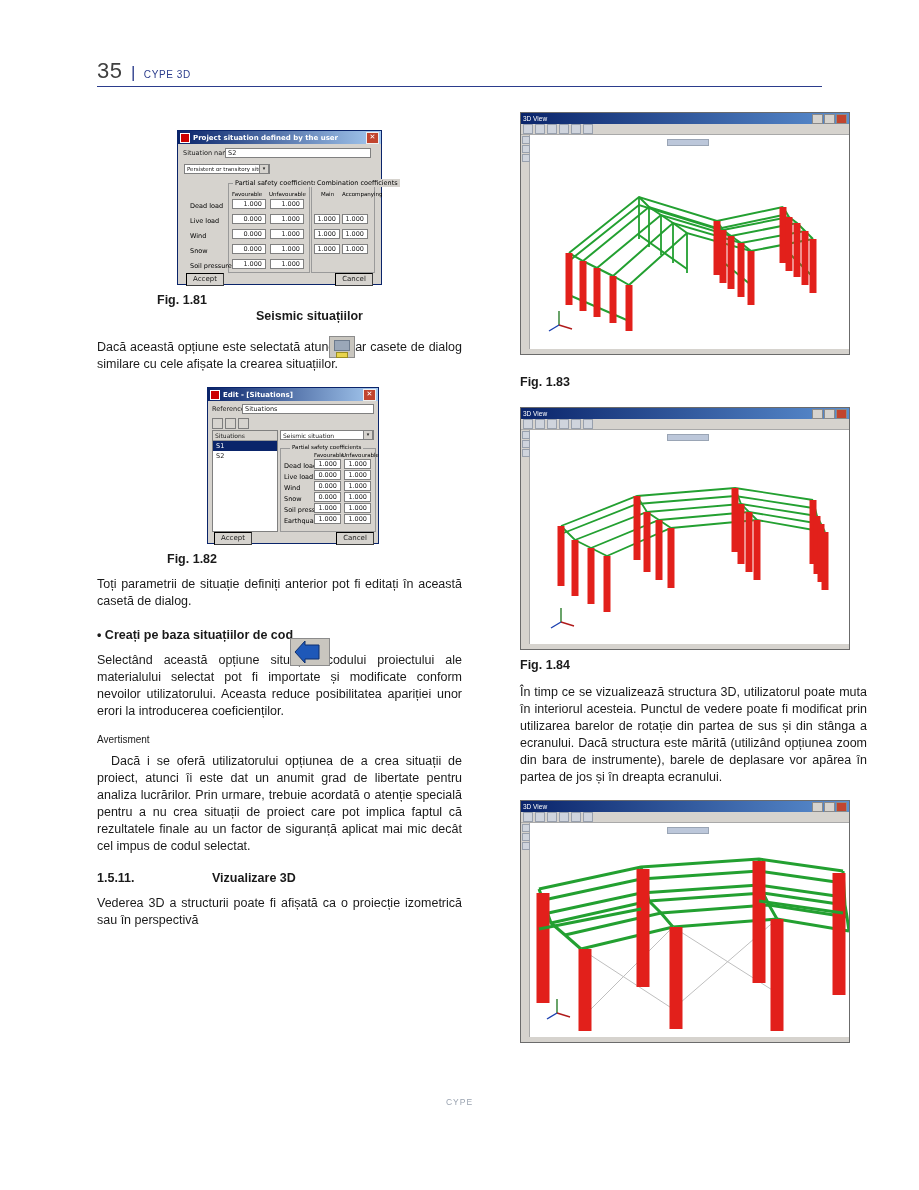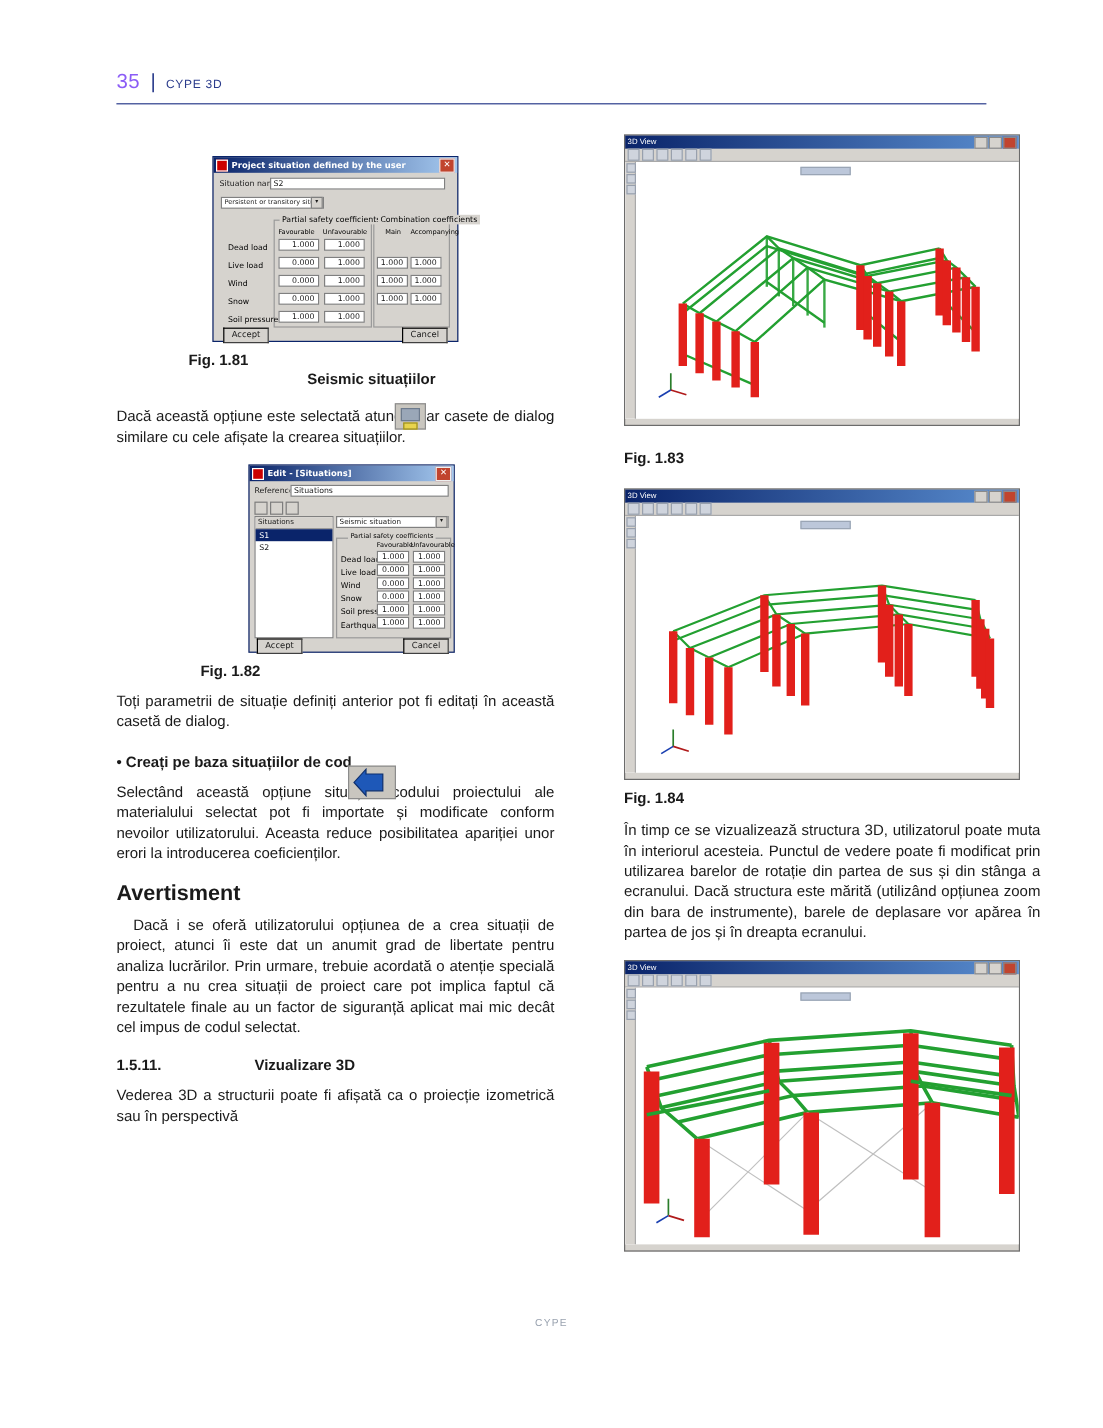--- a/index.html
+++ b/index.html
@@ -6,35 +6,35 @@
   body{
     width:919px;height:1190px;background:#ffffff;
     font-family:"Liberation Sans", sans-serif;
     color:#1a1a1a;position:relative;overflow:hidden;
   }
   .page{position:absolute;left:0;top:0;width:919px;height:1190px;}
 
   
   .header{position:absolute;left:97px;top:58px;width:725px;}
   .header-rule{position:absolute;left:97px;top:86px;width:725px;height:1px;background:#2b3c8c;}
-  .page-num{font-size:17px;color:#8b5cf6;font-weight:normal;letter-spacing:0.5px;}
+  .page-num{font-size:22px;color:#404040;font-weight:normal;letter-spacing:0.5px;}
   .header-sep{color:#2b3c8c;font-size:17px;margin:0 4px;}
   .header-title{font-size:10px;color:#2b3c8c;letter-spacing:0.6px;}
 
   
   .col-left{position:absolute;left:97px;top:112px;width:365px;}
   .col-right{position:absolute;left:520px;top:112px;width:347px;}
 
   p{margin:0 0 11px 0;font-size:12.5px;line-height:17px;text-align:justify;}
   .tight{margin-bottom:7px;}
 
   .figcap{text-align:left;font-size:12.5px;font-weight:bold;margin:6px 0 0 0;}
   .figsub{text-align:center;font-size:12.5px;font-weight:bold;margin:2px 0 12px 0;}
 
-  .sec-head{font-weight:bold;font-size:18px;margin:14px 0 8px 0;}
+  .sec-head{font-weight:normal;font-size:10px;margin:14px 0 8px 0;}
   .bullet-head{font-weight:bold;font-size:12.5px;margin:18px 0 10px 0;}
   .num-head{font-size:12.5px;font-weight:bold;margin:16px 0 10px 0;display:flex;}
   .num-head .n{width:115px;}
 
   .footer{position:absolute;left:0;top:1097px;width:919px;text-align:center;
           font-size:8.5px;color:#9aa3b0;letter-spacing:1px;}
 
   
   .dlg{border:1px solid #0a246a;background:#d6d3ce;font-size:7px;
        font-family:"DejaVu Sans", sans-serif;box-sizing:border-box;position:relative;}

